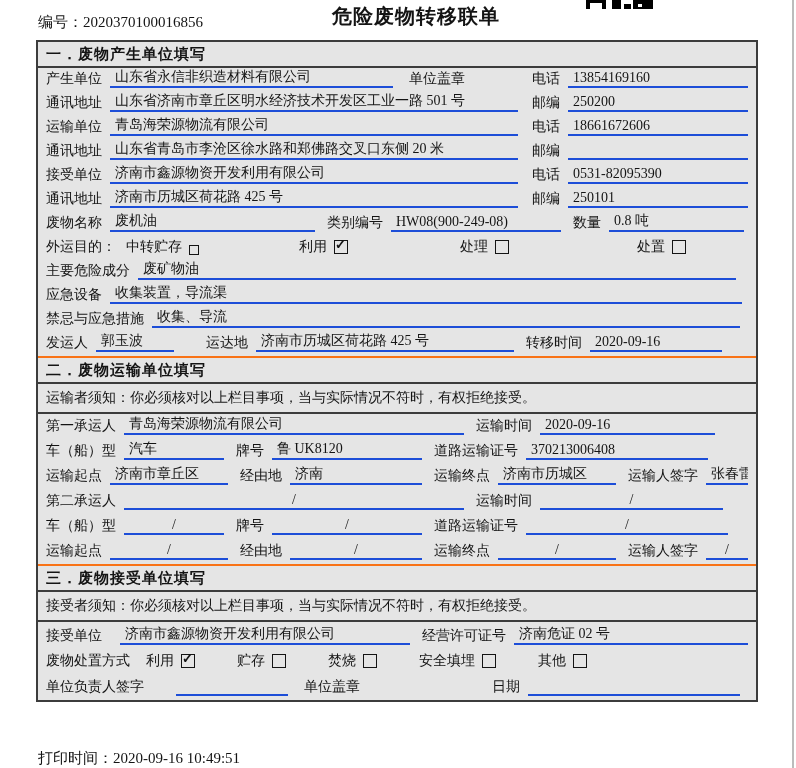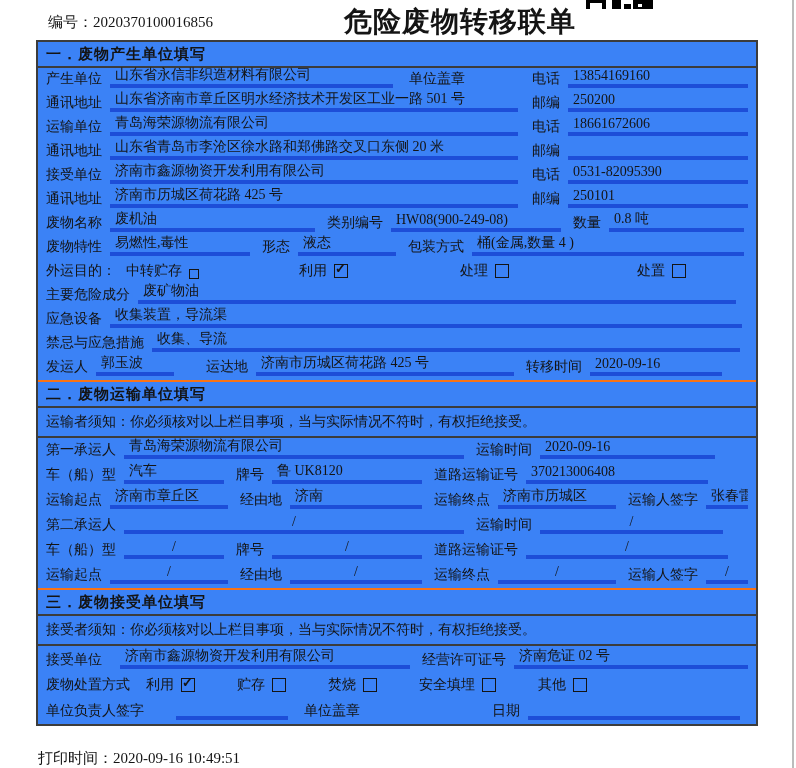--- a/index.html
+++ b/index.html
@@ -1,40 +1,40 @@
 <!DOCTYPE html>
 <html><head>
 <meta charset="utf-8">
 <style>
   html,body{margin:0;padding:0;}
   body{
     width:796px;height:768px;position:relative;background:#ffffff;
     font-family:"Liberation Serif","DejaVu Serif",serif;color:#141414;
     overflow:hidden;
   }
-  .serial{position:absolute;left:48px;top:13px;font-size:15px;white-space:nowrap;}
-  .doc-title{position:absolute;left:344px;top:3px;font-size:28px;font-weight:bold;letter-spacing:1px;white-space:nowrap;}
+  .serial{position:absolute;left:38px;top:13px;font-size:15px;white-space:nowrap;}
+  .doc-title{position:absolute;left:332px;top:3px;font-size:20px;font-weight:bold;letter-spacing:1px;white-space:nowrap;}
   .qr{position:absolute;left:586px;top:0;width:70px;height:9px;}
   .qr i{position:absolute;background:#000;}
   .qr i.w{background:#fff;}
   .scan-edge{position:absolute;top:0;right:2px;width:2px;height:768px;background:#bcbcbc;}
 
-  .form{position:absolute;left:36px;top:40px;width:722px;border:2px solid #3c3c3c;box-sizing:border-box;background:#3b82f6;}
+  .form{position:absolute;left:36px;top:40px;width:722px;border:2px solid #3c3c3c;box-sizing:border-box;background:#e5e5e5;}
   .sec-title{height:26px;line-height:24px;font-weight:bold;font-size:15px;padding-left:8px;
     border-bottom:2px solid #3c3c3c;box-sizing:border-box;letter-spacing:1px;}
   .sec-title.mid{border-top:2px solid #f97316;}
   .notice{height:30px;line-height:28px;font-size:14px;padding-left:8px;border-bottom:2px solid #3c3c3c;box-sizing:border-box;}
 
   .row{display:flex;align-items:flex-end;height:24px;padding:12px 8px 4px 8px;box-sizing:border-box;font-size:14px;}
   .row.h25{height:25px;}
   .row.h26{height:26px;}
   .row.h27{height:27px;}
   .lbl{white-space:nowrap;flex:0 0 auto;}
   .ml{margin-left:12px;}
-  .u{border-bottom:4px solid #1d4ed8;padding:0 5px;white-space:nowrap;margin-left:8px;
+  .u{border-bottom:2px solid #1d4ed8;padding:0 5px;white-space:nowrap;margin-left:8px;
      min-width:26px;box-sizing:border-box;flex:0 0 auto;overflow:hidden;margin-top:28px;}
   .u.fill{flex:1 1 auto;}
   .u.c{text-align:center;}
   .sp{flex:1 1 auto;}
   .opt{white-space:nowrap;flex:0 0 auto;display:flex;align-items:center;}
   .opt .t{margin-right:7px;}
   .cb{display:inline-block;width:12px;height:12px;border:1px solid #141414;position:relative;box-sizing:content-box;margin-bottom:1px;}
   .cb.sm{width:8px;height:8px;}
   .cb.checked::after{content:"✓";position:absolute;left:0px;top:-3px;font-size:13px;font-weight:bold;line-height:13px;}
   .print-time{position:absolute;left:38px;top:749px;font-size:15px;white-space:nowrap;}
@@ -105,28 +105,20 @@
 
   <div class="row">
     <span class="lbl">废物名称</span>
     <span class="u" style="width:205px;">废机油</span>
     <span class="lbl ml">类别编号</span>
     <span class="u" style="width:170px;">HW08(900-249-08)</span>
     <span class="lbl ml">数量</span>
     <span class="u fill" style="margin-right:4px;">0.8 吨</span>
   </div>
 
-  <div class="row">
-    <span class="lbl">废物特性</span>
-    <span class="u" style="width:140px;">易燃性,毒性</span>
-    <span class="lbl ml">形态</span>
-    <span class="u" style="width:98px;">液态</span>
-    <span class="lbl ml">包装方式</span>
-    <span class="u fill" style="margin-right:4px;">桶(金属,数量 4 )</span>
-  </div>
 
   <div class="row">
     <span class="lbl">外运目的：</span>
     <span class="opt" style="margin-left:10px;align-items:flex-end;">
       <span class="t">中转贮存</span>
       <span class="cb sm"></span>
     </span>
     <span class="opt" style="margin-left:100px;">
       <span class="t">利用</span>
       <span class="cb checked"></span>

